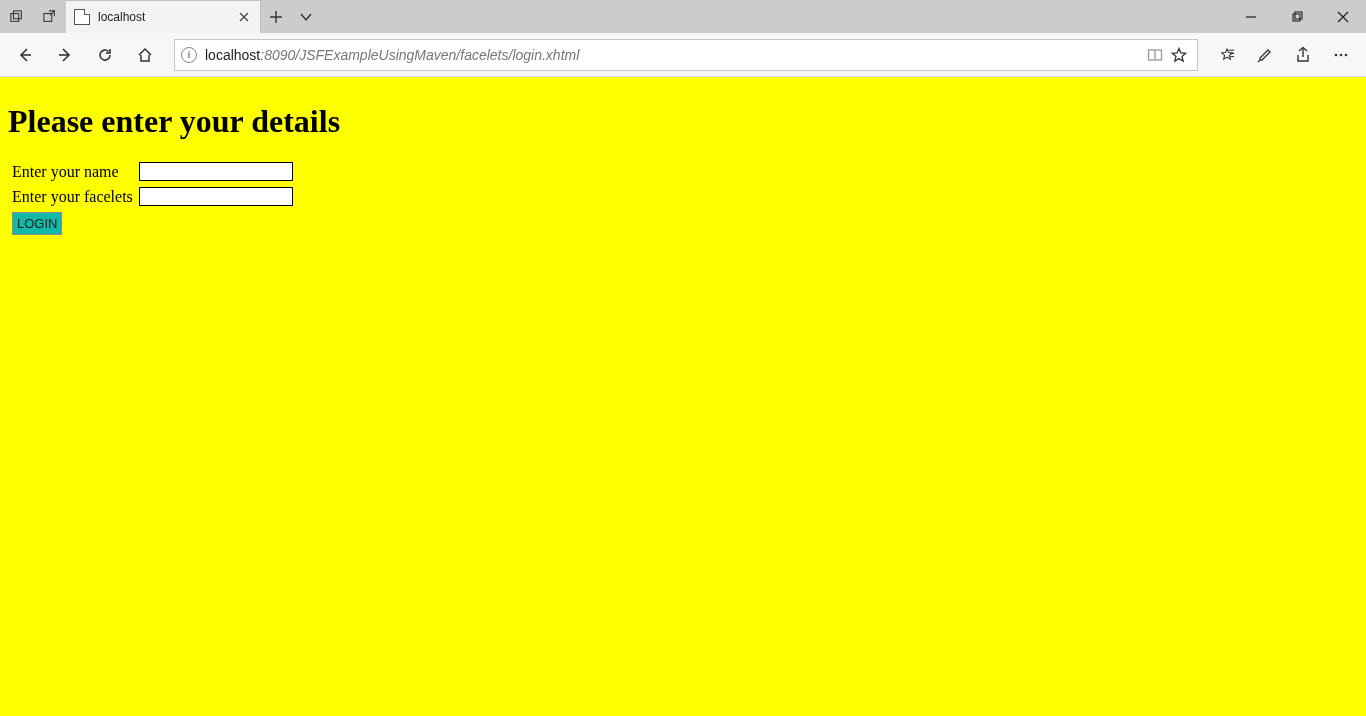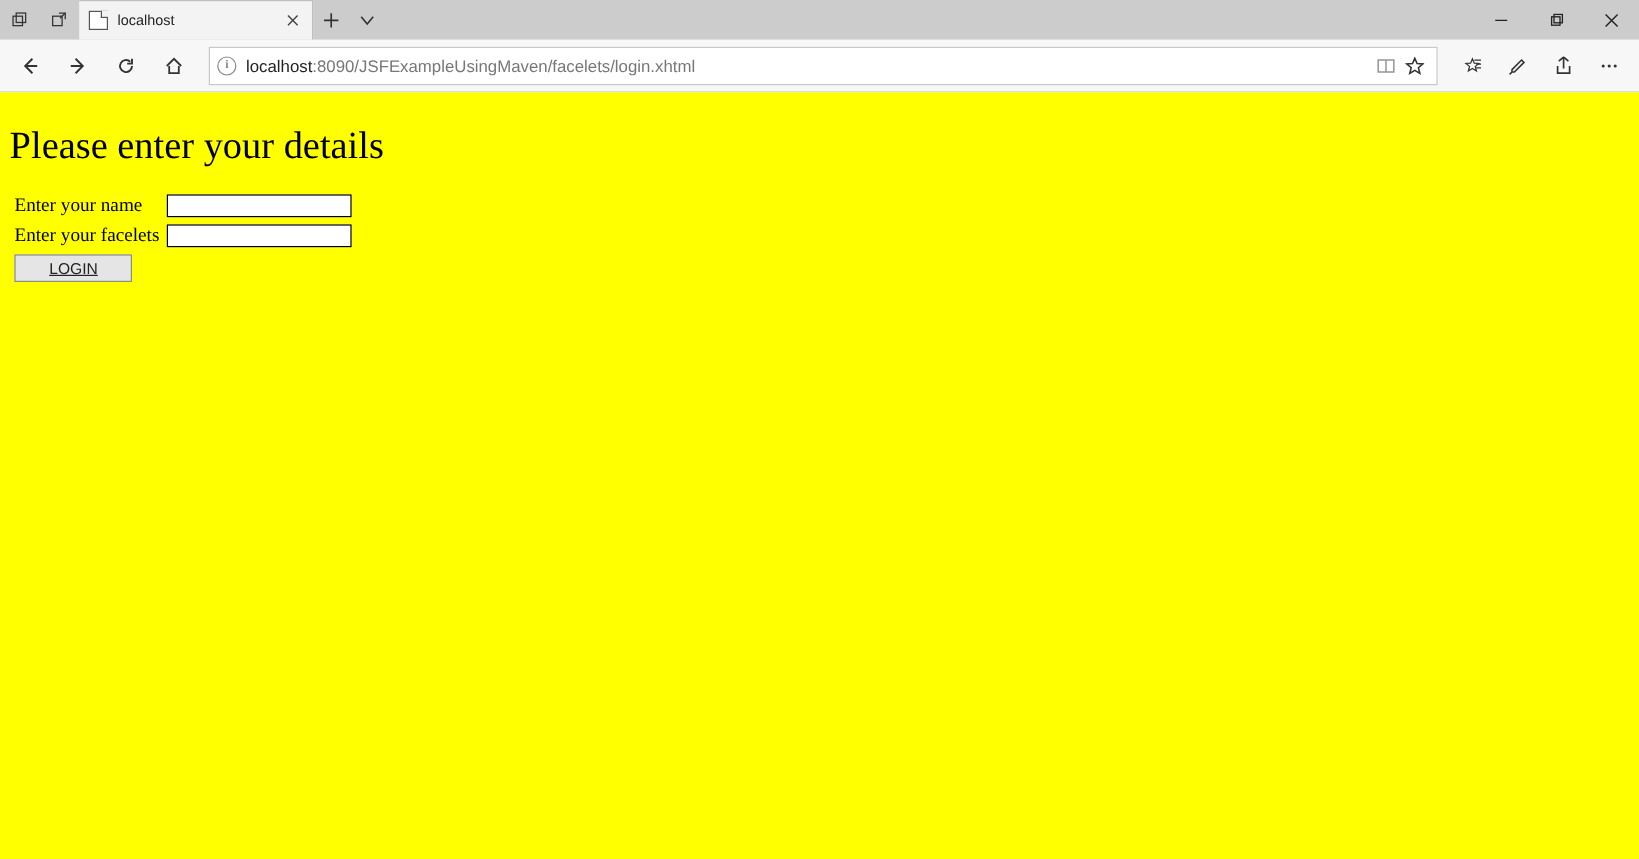--- a/index.html
+++ b/index.html
@@ -113,40 +113,40 @@
       font-size: 10px; color: #888; font-weight: bold;
       font-family: Georgia, serif;
     }
     .addr-text {
       flex: 1;
       font-size: 14px;
       color: #222;
       white-space: nowrap;
       overflow: hidden;
     }
-    .addr-text .muted { color: #777; }
+    .addr-text .muted { color: #777; font-style: italic; }
     .addr-right {
       display: flex; align-items: center; gap: 8px; padding-right: 4px;
     }
     .toolbar-right {
       display: flex; align-items: center;
     }
 
     
     .page {
       width: 100%;
       height: calc(716px - 33px - 44px);
       background: #ffff00;
       overflow: auto;
       padding: 8px;
       font-family: "Times New Roman", Times, serif;
     }
     .page h1 {
       font-size: 32px;
-      font-weight: normal;
+      font-weight: bold;
       margin: 18px 0 18px 0;
       color: #000;
     }
     .form-table td {
       font-size: 16px;
       padding: 2px 2px;
       vertical-align: middle;
       color: #000;
       margin-left: 20px;
     }
@@ -155,25 +155,24 @@
       width: 154px;
       height: 19px;
       border: 1px solid #000;
       background: #fff;
       font-size: 13px;
       padding: 0 2px;
     }
     .login-btn {
       font-family: Arial, sans-serif;
       font-size: 13px;
-      padding: 3px 28px;
-      background: #e5e5e5;
+      padding: 3px 4px;
+      background: #14b8a6;
       border: 1px solid #8c8c8c;
       color: #222;
-      text-decoration: underline;
     }
 
     
     svg.ic { width: 16px; height: 16px; display: block; }
     svg.ic14 { width: 14px; height: 14px; display: block; }
     svg.ic12 { width: 12px; height: 12px; display: block; }
   </style>
 </head>
 <body>
 

